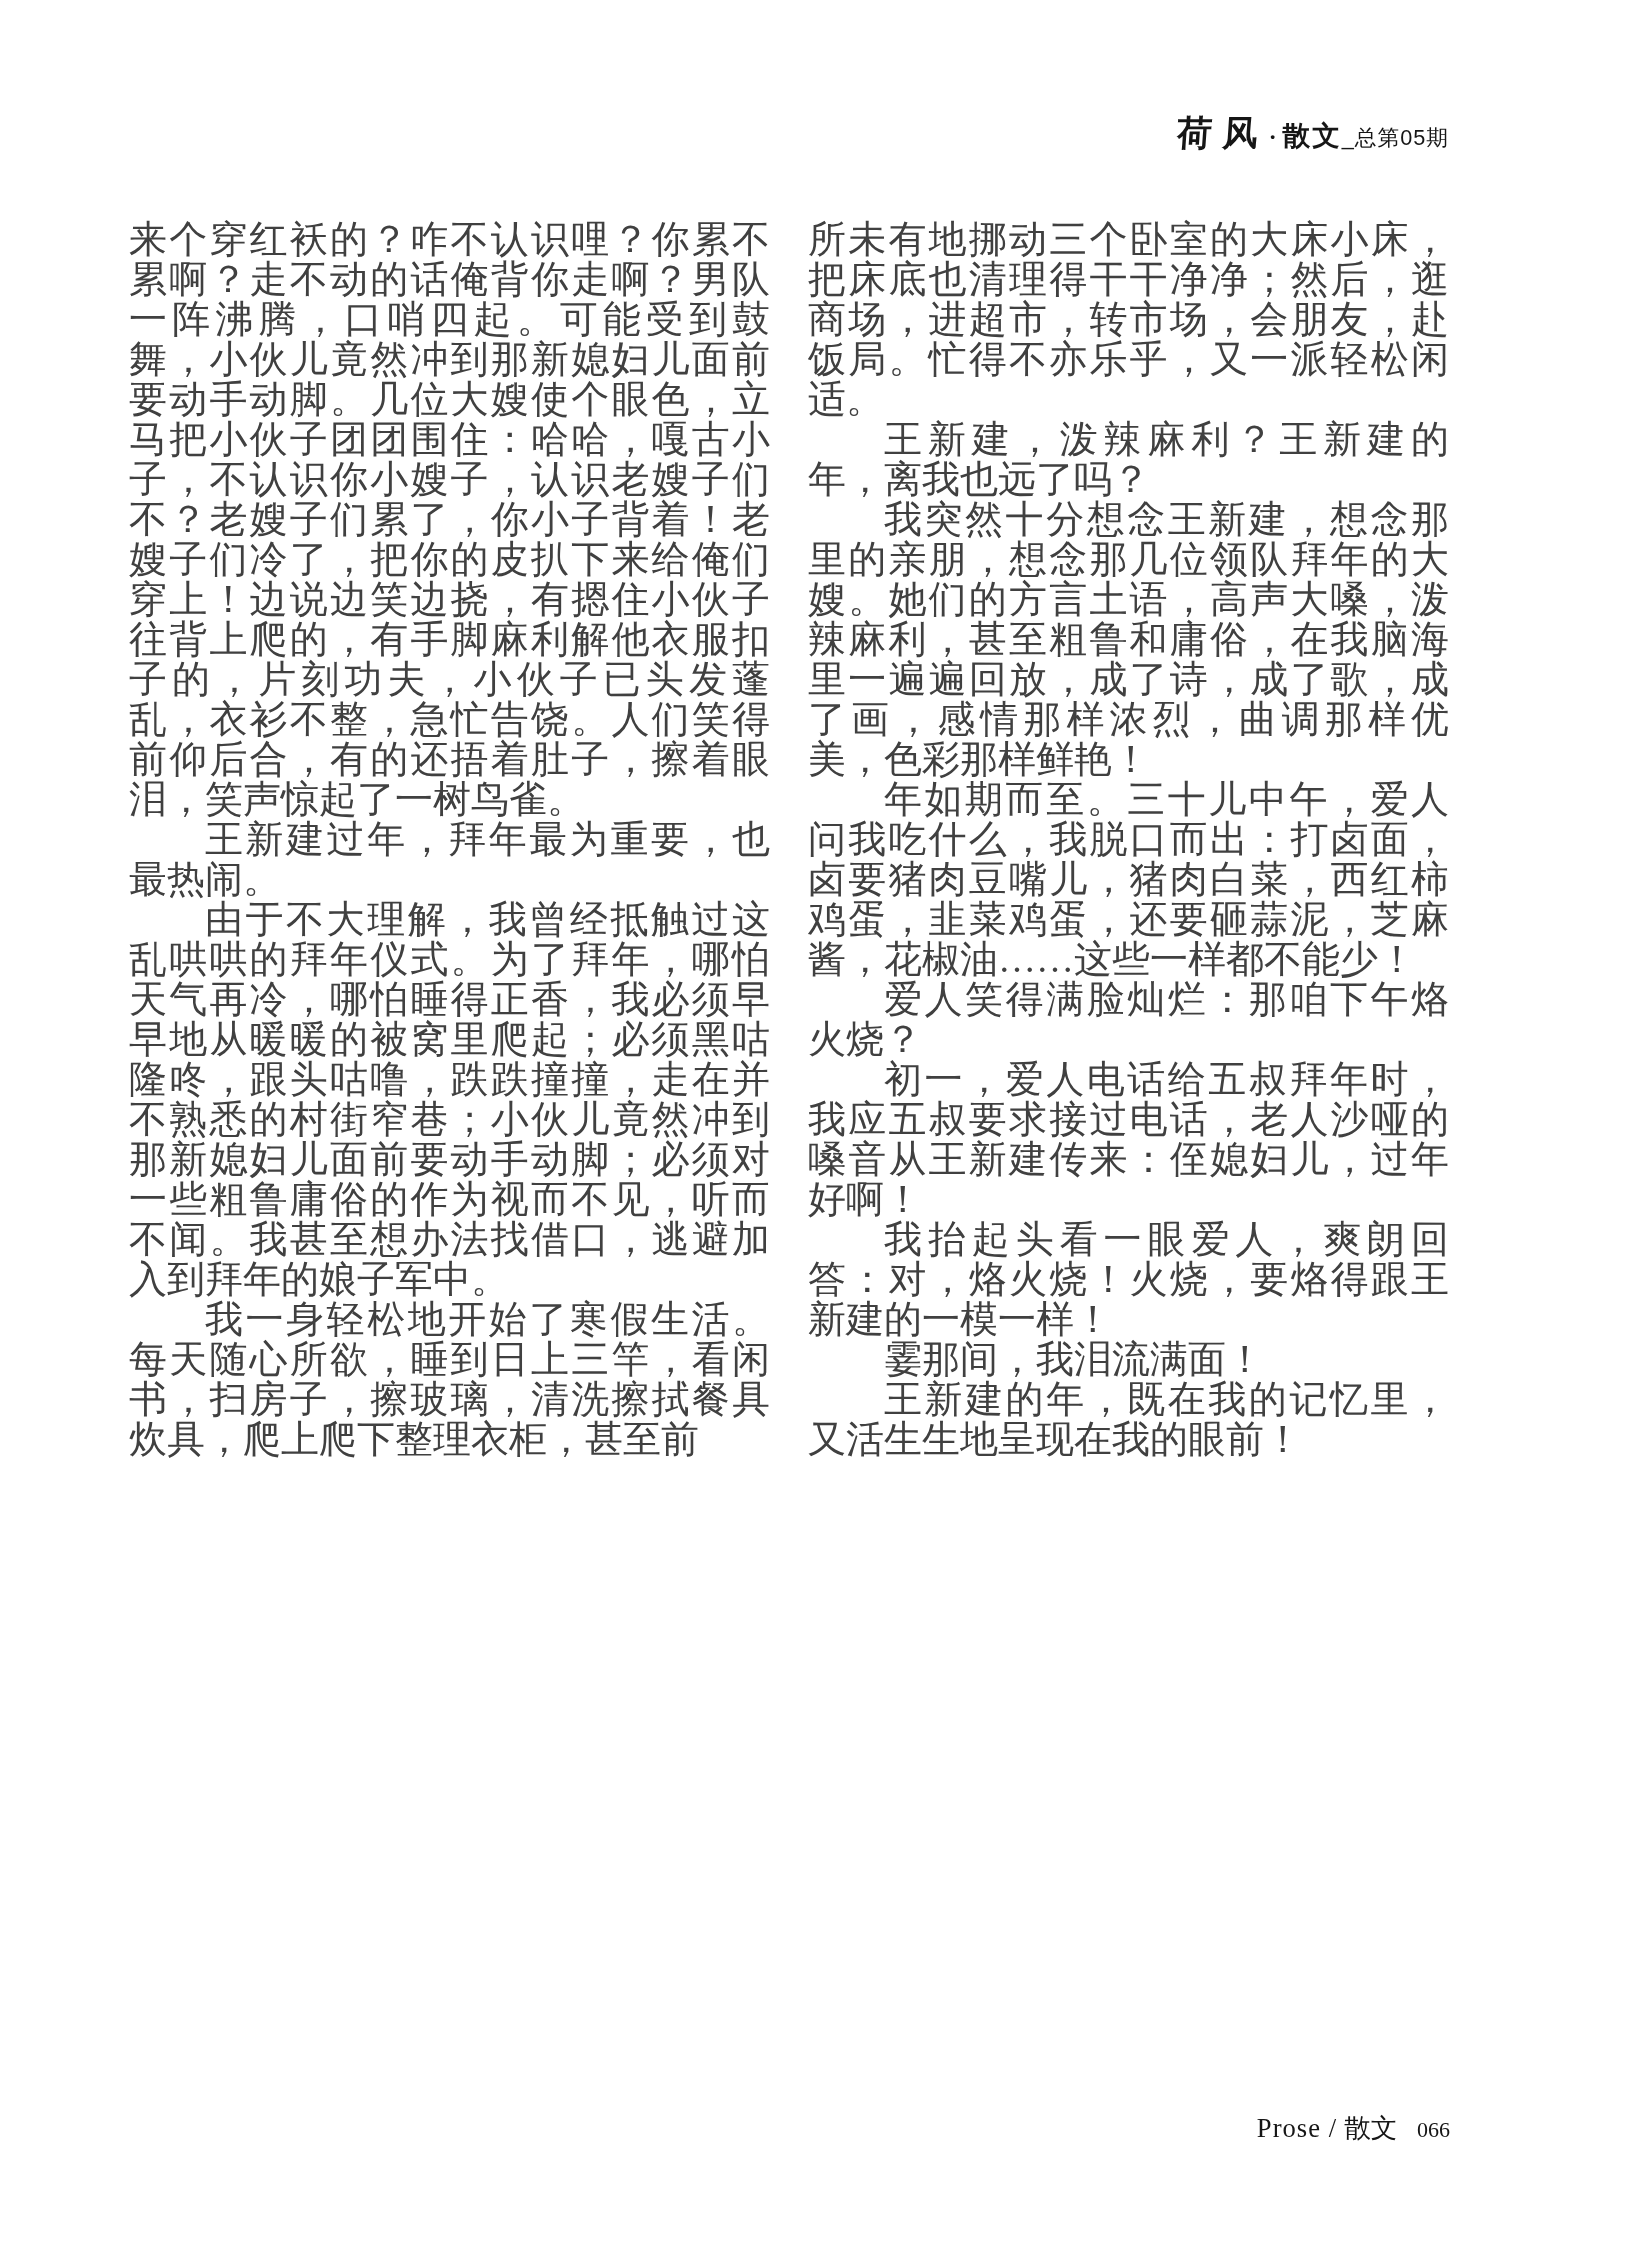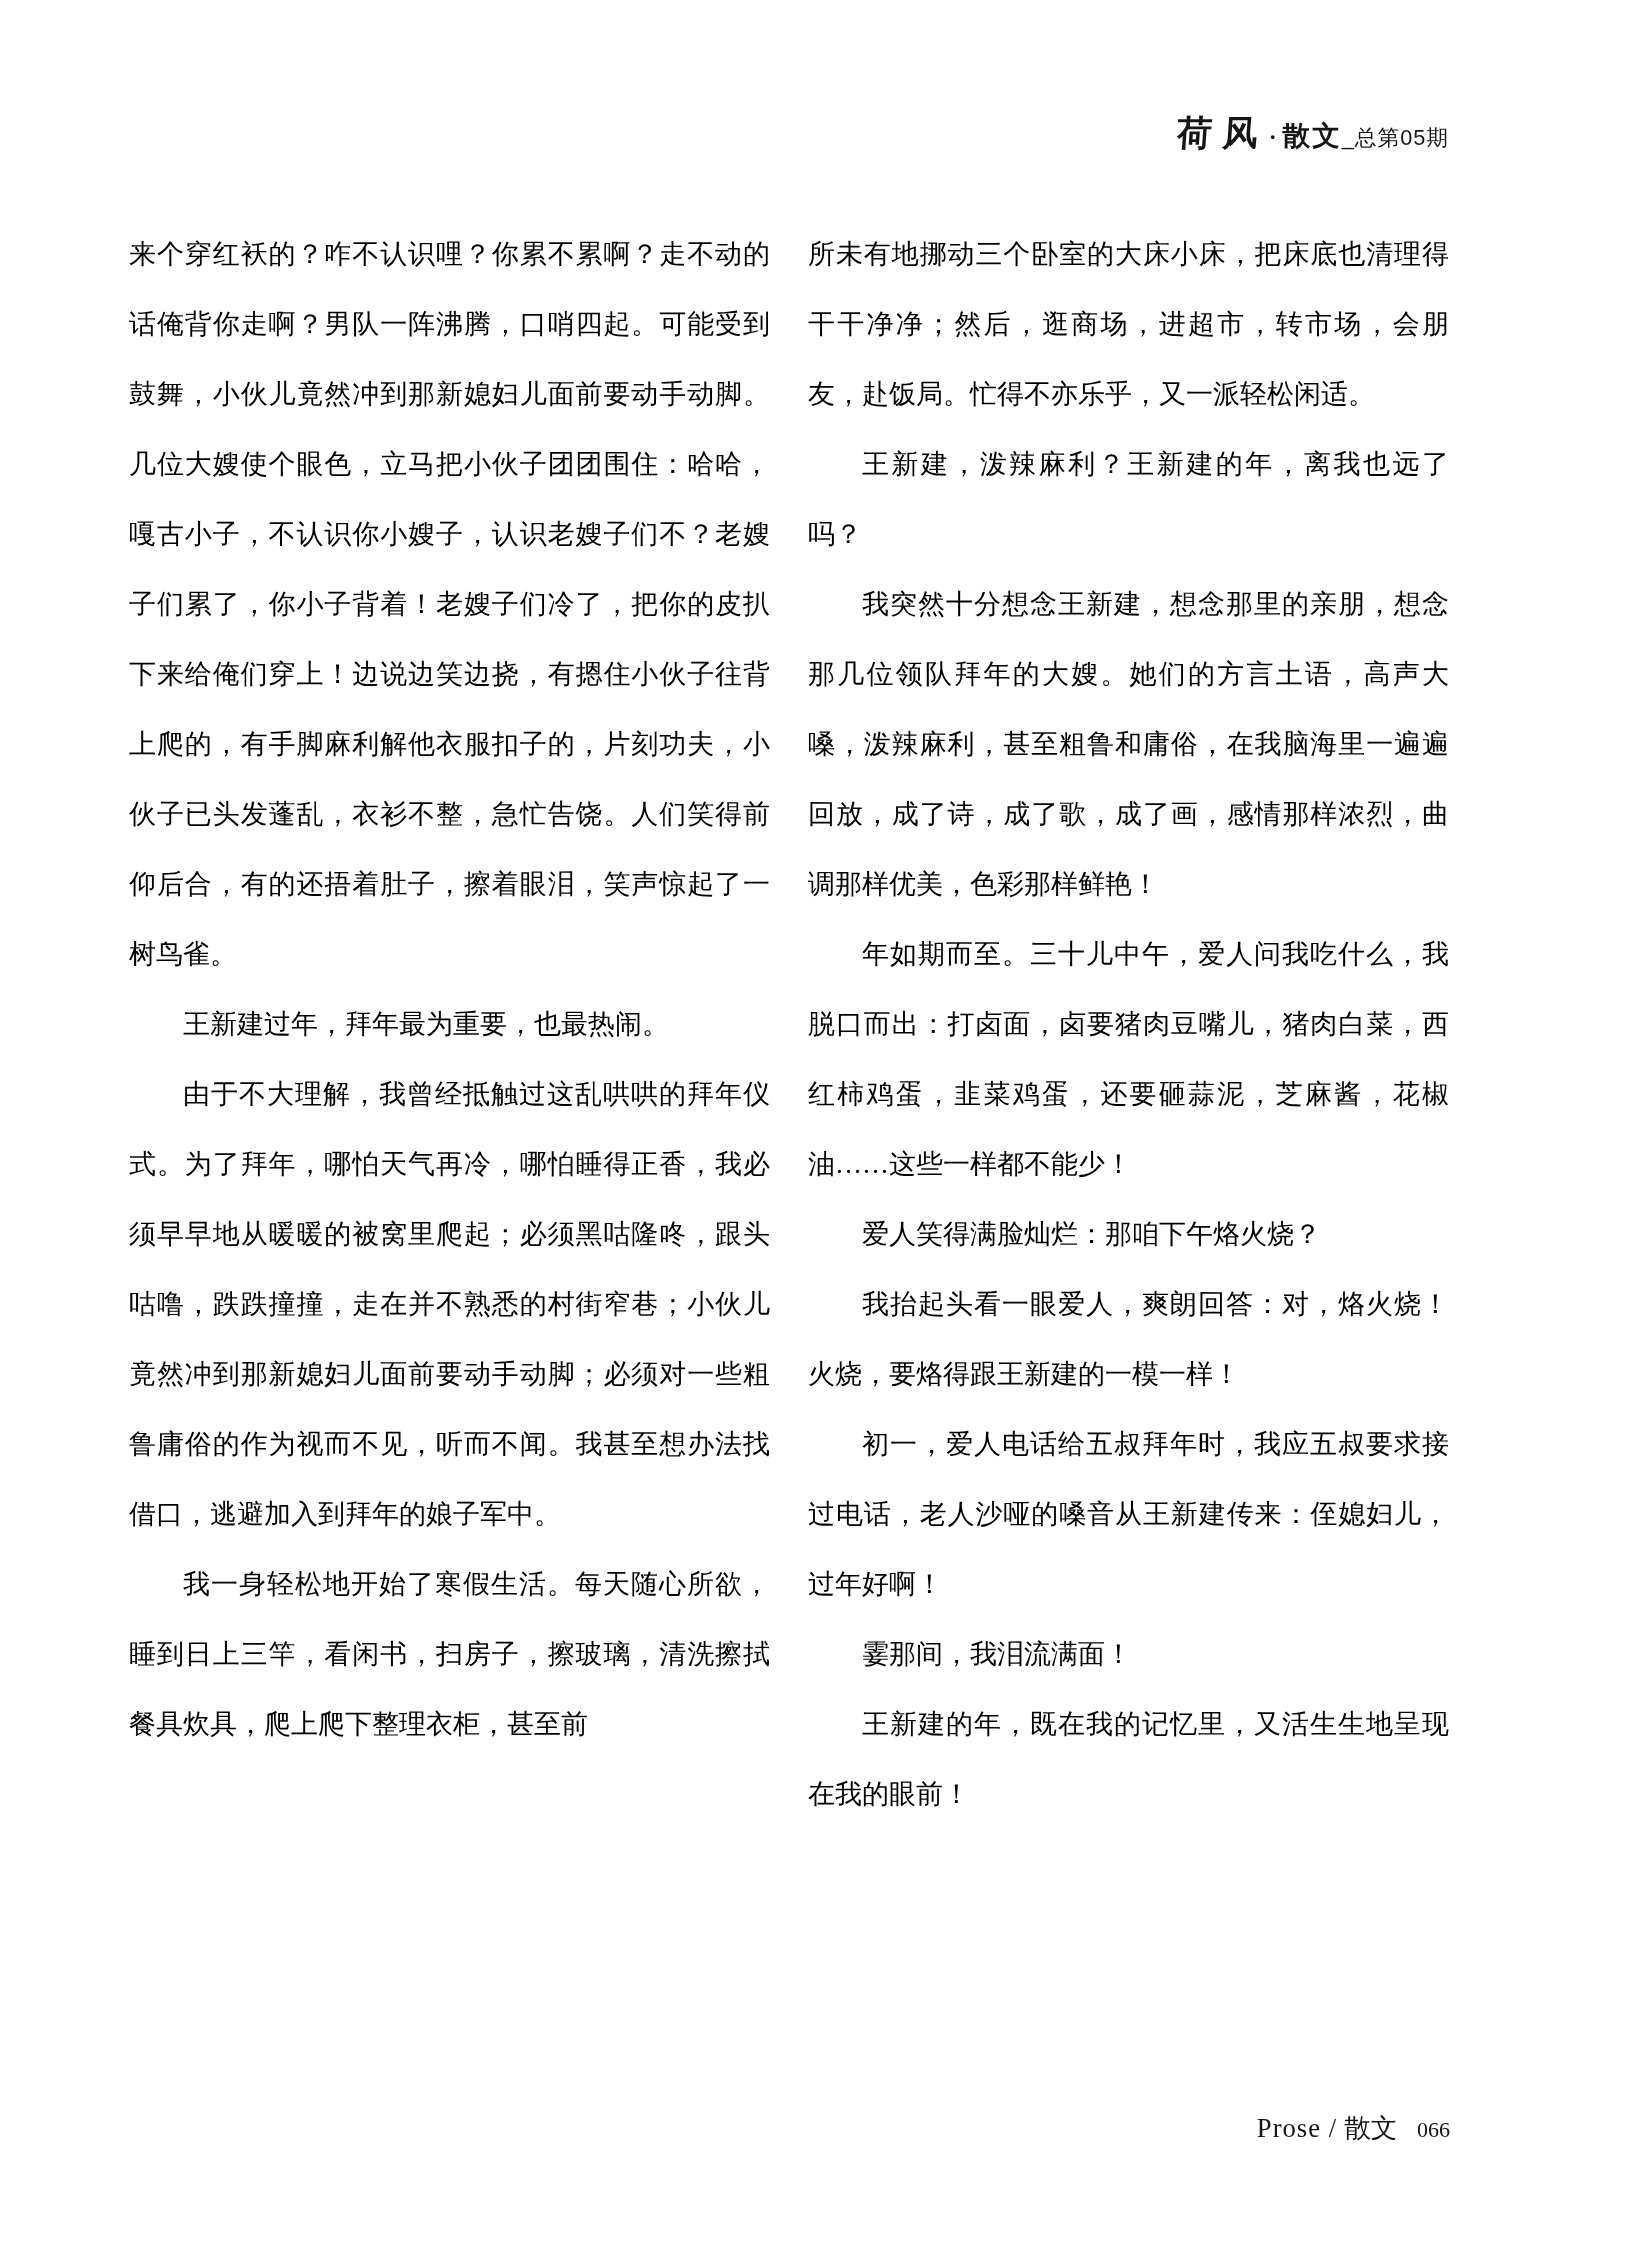--- a/index.html
+++ b/index.html
@@ -49,23 +49,23 @@
     letter-spacing: 1px;
   }
 
   
   .text-column {
     position: absolute;
     top: 219px;
     width: 641px;
     height: 1852px;
     overflow: hidden;
-    font-size: 27px;
-    line-height: 70px;
-    color: #000000;
+    font-size: 38px;
+    line-height: 40px;
+    color: #404040;
   }
   .col-left  { left: 129px; }
   .col-right { left: 808px; }
   .para {
     margin: 0;
     text-align: justify;
     text-align-last: left;
     text-justify: inter-character;
     text-indent: 2em;
   }
@@ -108,22 +108,22 @@
       <p class="para">由于不大理解，我曾经抵触过这乱哄哄的拜年仪式。为了拜年，哪怕天气再冷，哪怕睡得正香，我必须早早地从暖暖的被窝里爬起；必须黑咕隆咚，跟头咕噜，跌跌撞撞，走在并不熟悉的村街窄巷；小伙儿竟然冲到那新媳妇儿面前要动手动脚；必须对一些粗鲁庸俗的作为视而不见，听而不闻。我甚至想办法找借口，逃避加入到拜年的娘子军中。</p>
       <p class="para">我一身轻松地开始了寒假生活。每天随心所欲，睡到日上三竿，看闲书，扫房子，擦玻璃，清洗擦拭餐具炊具，爬上爬下整理衣柜，甚至前</p>
     </div>
 
   <div class="text-column col-right">
       <p class="para noindent">所未有地挪动三个卧室的大床小床，把床底也清理得干干净净；然后，逛商场，进超市，转市场，会朋友，赴饭局。忙得不亦乐乎，又一派轻松闲适。</p>
       <p class="para">王新建，泼辣麻利？王新建的年，离我也远了吗？</p>
       <p class="para">我突然十分想念王新建，想念那里的亲朋，想念那几位领队拜年的大嫂。她们的方言土语，高声大嗓，泼辣麻利，甚至粗鲁和庸俗，在我脑海里一遍遍回放，成了诗，成了歌，成了画，感情那样浓烈，曲调那样优美，色彩那样鲜艳！</p>
       <p class="para">年如期而至。三十儿中午，爱人问我吃什么，我脱口而出：打卤面，卤要猪肉豆嘴儿，猪肉白菜，西红柿鸡蛋，韭菜鸡蛋，还要砸蒜泥，芝麻酱，花椒油……这些一样都不能少！</p>
       <p class="para">爱人笑得满脸灿烂：那咱下午烙火烧？</p>
+      <p class="para">初一，爱人电话给五叔拜年时，我应五叔要求接过电话，老人沙哑的嗓音从王新建传来：侄媳妇儿，过年好啊！</p>
       <p class="para">我抬起头看一眼爱人，爽朗回答：对，烙火烧！火烧，要烙得跟王新建的一模一样！</p>
-      <p class="para">初一，爱人电话给五叔拜年时，我应五叔要求接过电话，老人沙哑的嗓音从王新建传来：侄媳妇儿，过年好啊！</p>
       <p class="para">霎那间，我泪流满面！</p>
       <p class="para">王新建的年，既在我的记忆里，又活生生地呈现在我的眼前！</p>
     </div>
 
   <div class="footer">
     <span class="footer-label">Prose</span>
     <span class="footer-sep">/</span>
     <span class="footer-zh">散文</span>
     <span class="footer-page-number">066</span>
   </div>

